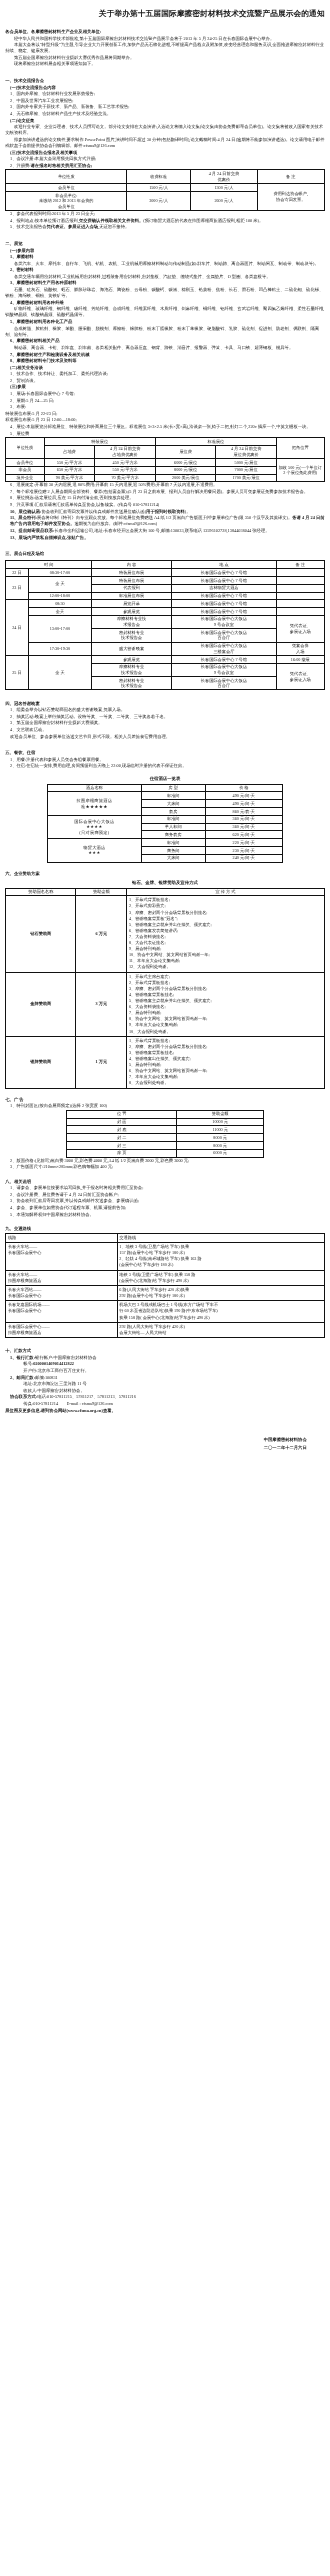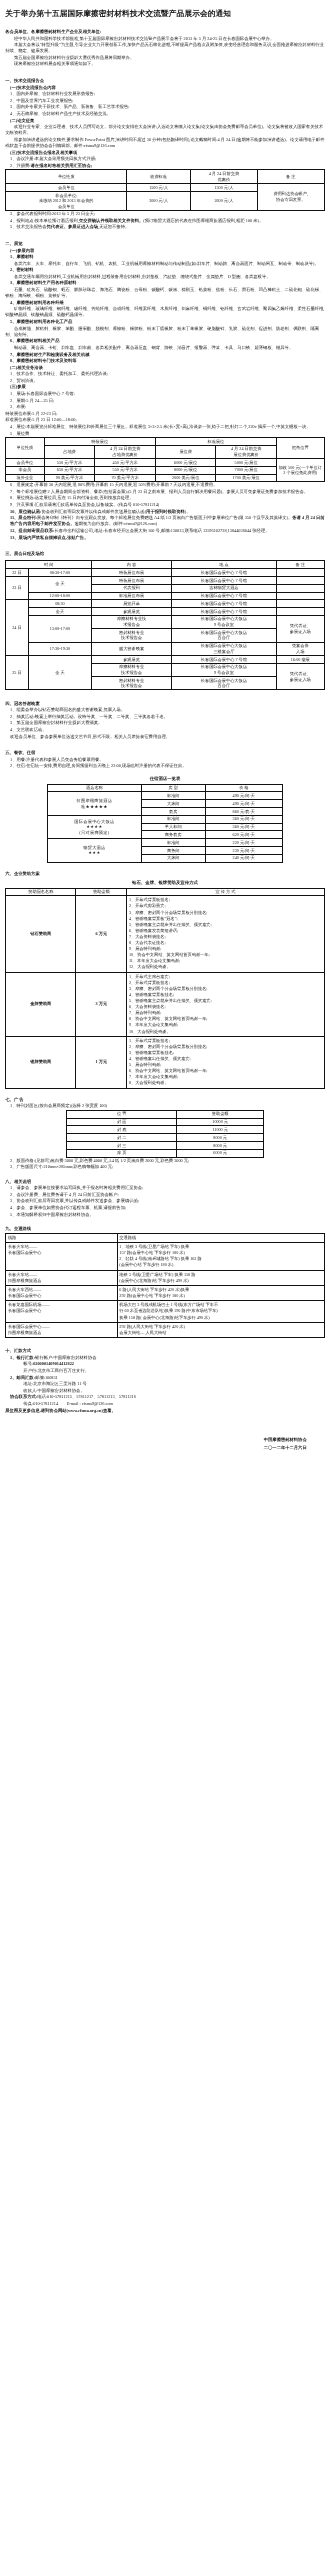--- a/index.html
+++ b/index.html
@@ -6,21 +6,21 @@
   body{
     width:330px;
     font-family:"Liberation Serif","DejaVu Serif",serif;
     color:#1a1a1a;
     font-size:4.3px;
     line-height:1.42;
     -webkit-font-smoothing:none;
   }
   .page{width:330px;box-sizing:border-box;padding:3.2px 5.3px 7.4px 5.3px;}
   .doc-title{
-    text-align:left;
+    text-align:right;
     font-size:7.7px;
     font-weight:bold;
     letter-spacing:0.1px;
     margin:6.3px 0 8.5px 0;
   }
   p{margin:0 0 0.5px 0;}
   .ind{text-indent:2em;}
   .salutation{font-weight:bold;margin:0 0 0.5px 0;}
   .h1{font-weight:bold;margin:5.3px 0 0.5px 0;}
   .h2{font-weight:bold;margin:0 0 0.5px 0;padding-left:1.1em;}

